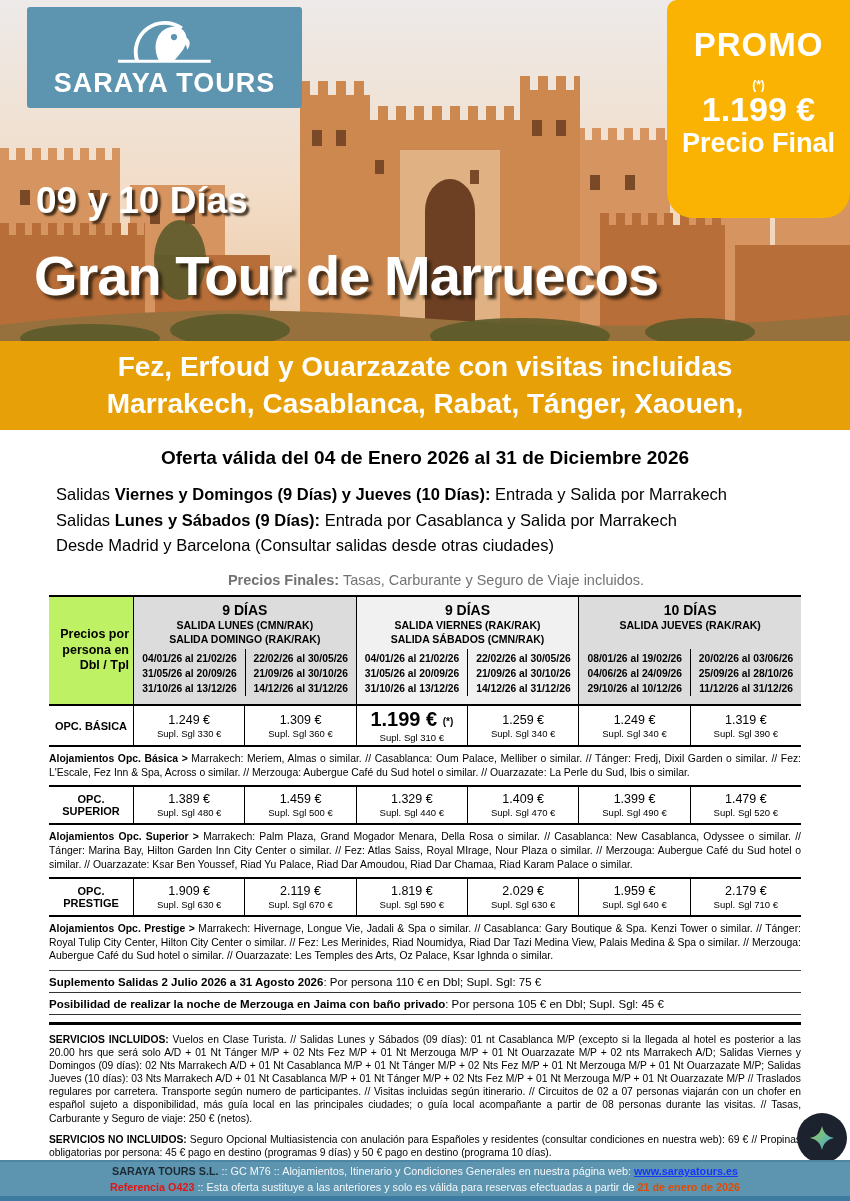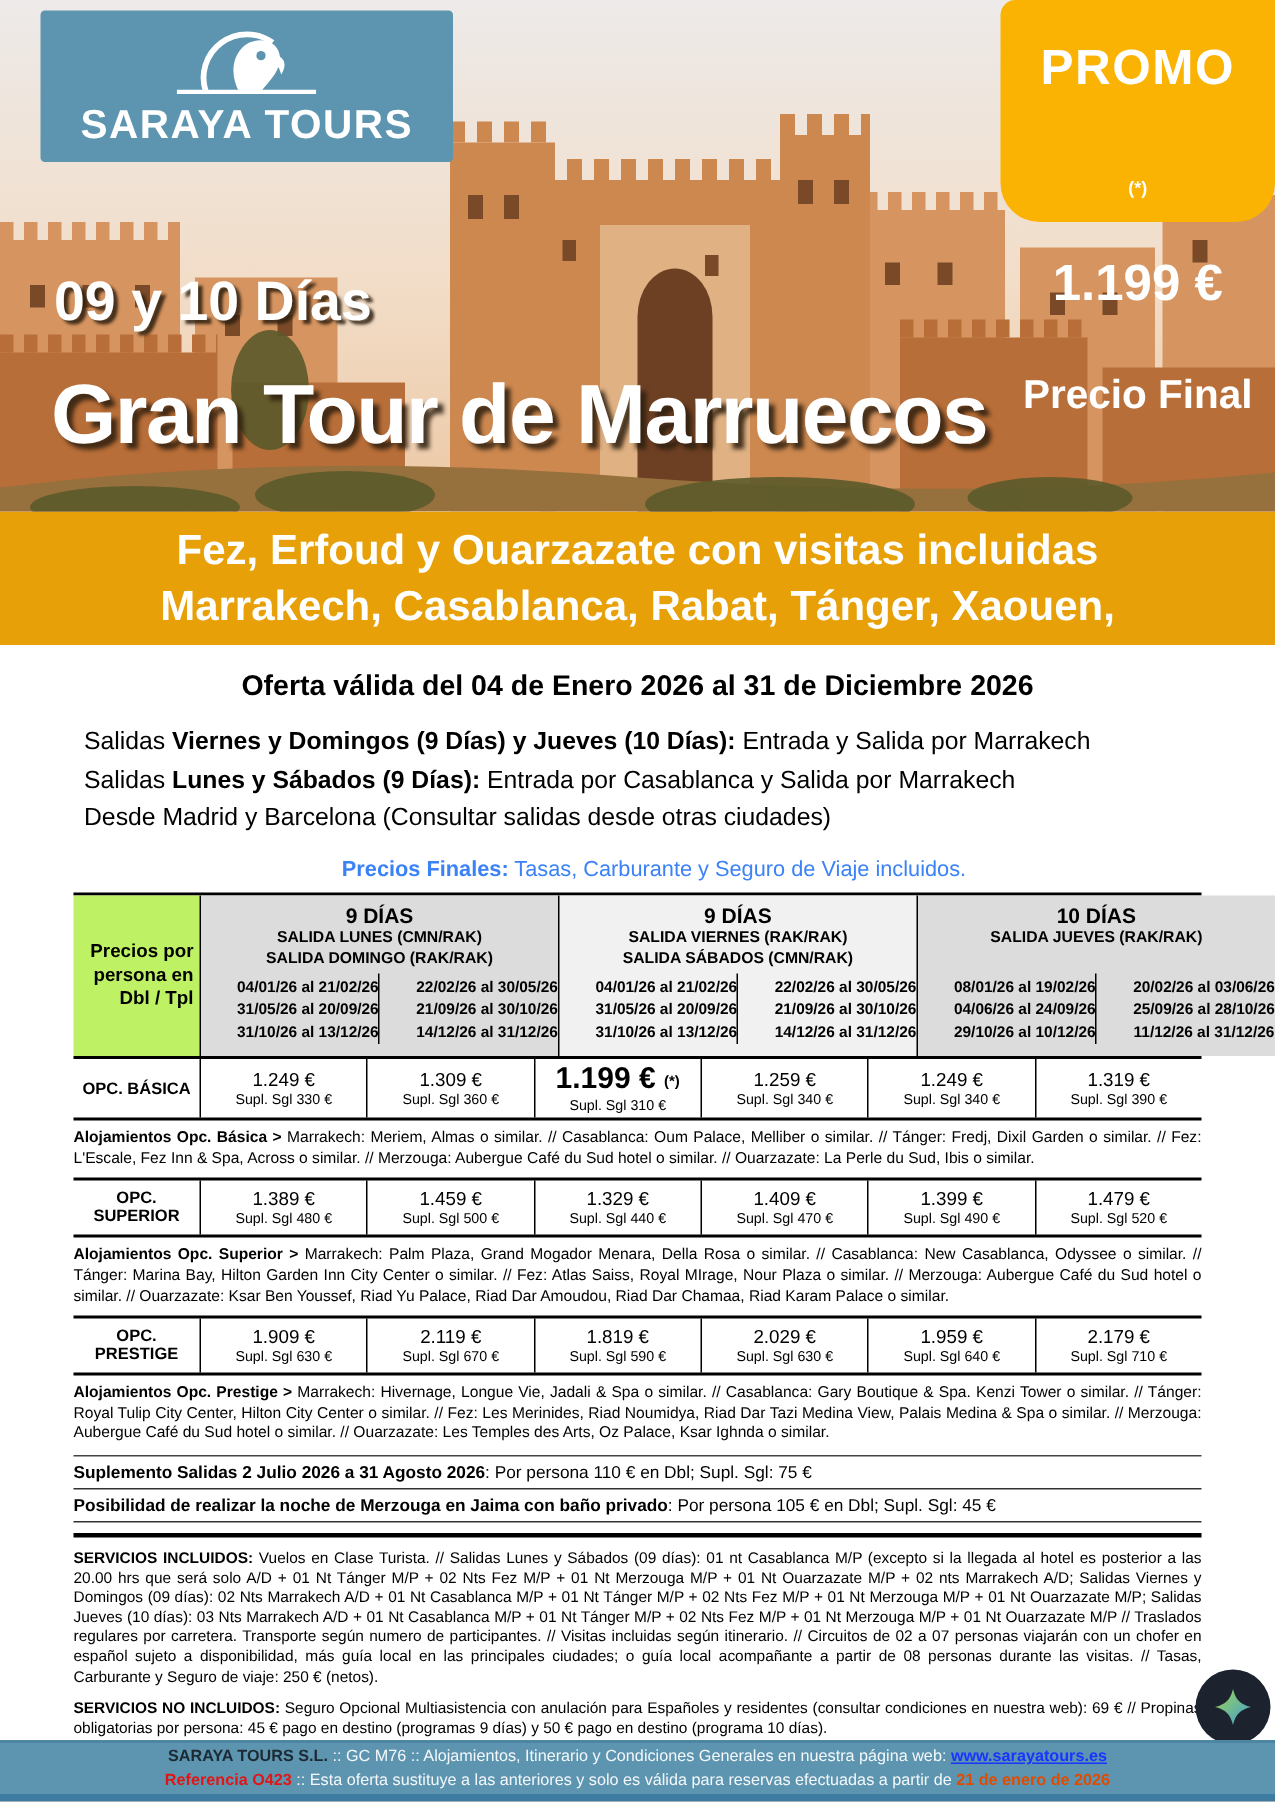--- a/index.html
+++ b/index.html
@@ -19,25 +19,24 @@
     background:#5d95b0; border-radius:3px;
     display:flex; flex-direction:column; align-items:center; justify-content:flex-start;
   }
   .logo-emblem { margin-top:4px; height:58px; }
   .logo-text {
     color:#fff; font-weight:bold; font-size:27px; letter-spacing:1px;
     line-height:1; margin-top:1px; white-space:nowrap;
   }
 
   .promo-box {
-    position:absolute; top:0; right:0; width:183px; height:148px;
+    position:absolute; top:0; right:0; width:183px; height:218px;
     background:#fbb303; border-radius:10px 0 26px 26px;
     display:flex; flex-direction:column; align-items:center; color:#fff;
     text-align:center;
-    gap:40px;
   }
   .promo-label { font-size:33px; font-weight:bold; margin-top:26px; letter-spacing:1px; }
   .promo-ast { font-size:12px; font-weight:bold; margin-top:14px; }
   .promo-price { font-size:34px; font-weight:bold; line-height:1.05; }
   .promo-final { font-size:27px; font-weight:bold; line-height:1.15; }
 
   .hero-days {
     position:absolute; top:180px; left:36px; color:#fff; font-weight:bold;
     font-size:37px; text-shadow:3px 3px 2px rgba(45,30,15,.85);
   }
@@ -54,21 +53,21 @@
     font-weight:bold; font-size:28px; line-height:1.32; text-align:center;
   }
 
   
   .offer-validity {
     margin-top:17px; text-align:center; font-weight:bold; font-size:19px; color:#000;
   }
   .salidas { margin:13px 0 0 56px; font-size:16.5px; color:#000; line-height:1.55; }
   .salidas b { font-weight:bold; }
 
-  .precios-finales { margin-top:13px; text-align:center; font-size:14.5px; color:#3b82f6;padding-left:22px; }
+  .precios-finales { margin-top:13px; text-align:center; font-size:14.5px; color:#737373;padding-left:22px; }
   .precios-finales b { font-weight:bold; }
 
   
   .ptable { width:752px; margin:7px auto 0; font-size:11px; color:#000; }
   .thead {
     display:grid; grid-template-columns:84px 1fr 1fr 1fr;
     border-top:2px solid #000;
   }
   .corner {
     background:#bef264; display:flex; align-items:center; justify-content:center;
@@ -76,21 +75,21 @@
   }
   .tgroup { border-left:1px solid #000; display:flex; flex-direction:column; }
   .tgroup.shade-dark { background:#dcdcdc; }
   .tgroup.shade-light { background:#f1f1f1; }
   .gtitle { text-align:center; padding-top:5px; min-height:52px; }
   .gtitle .gt-days { font-weight:bold; font-size:14px; display:block; }
   .gtitle .gt-sub { font-weight:bold; font-size:10.5px; display:block; line-height:1.35; }
   .gdates { display:grid; grid-template-columns:1fr 1fr; flex:1; padding-bottom:8px; }
   .dcell { text-align:center; font-weight:bold; font-size:10.3px; line-height:1.45; padding-top:3px; }
   .dcell + .dcell { border-left:1px solid #000; }
-  .dcell span { display:block; white-space:nowrap;margin-left:24px; }
+  .dcell span { display:block; white-space:nowrap; }
 
   .prow {
     display:grid; grid-template-columns:84px repeat(6,1fr);
     border-top:2px solid #000; border-bottom:2px solid #000;
     min-height:40px;
   }
   .prow .rlabel {
     display:flex; align-items:center; justify-content:center;
     font-weight:bold; font-size:11px; text-align:center;
   }

